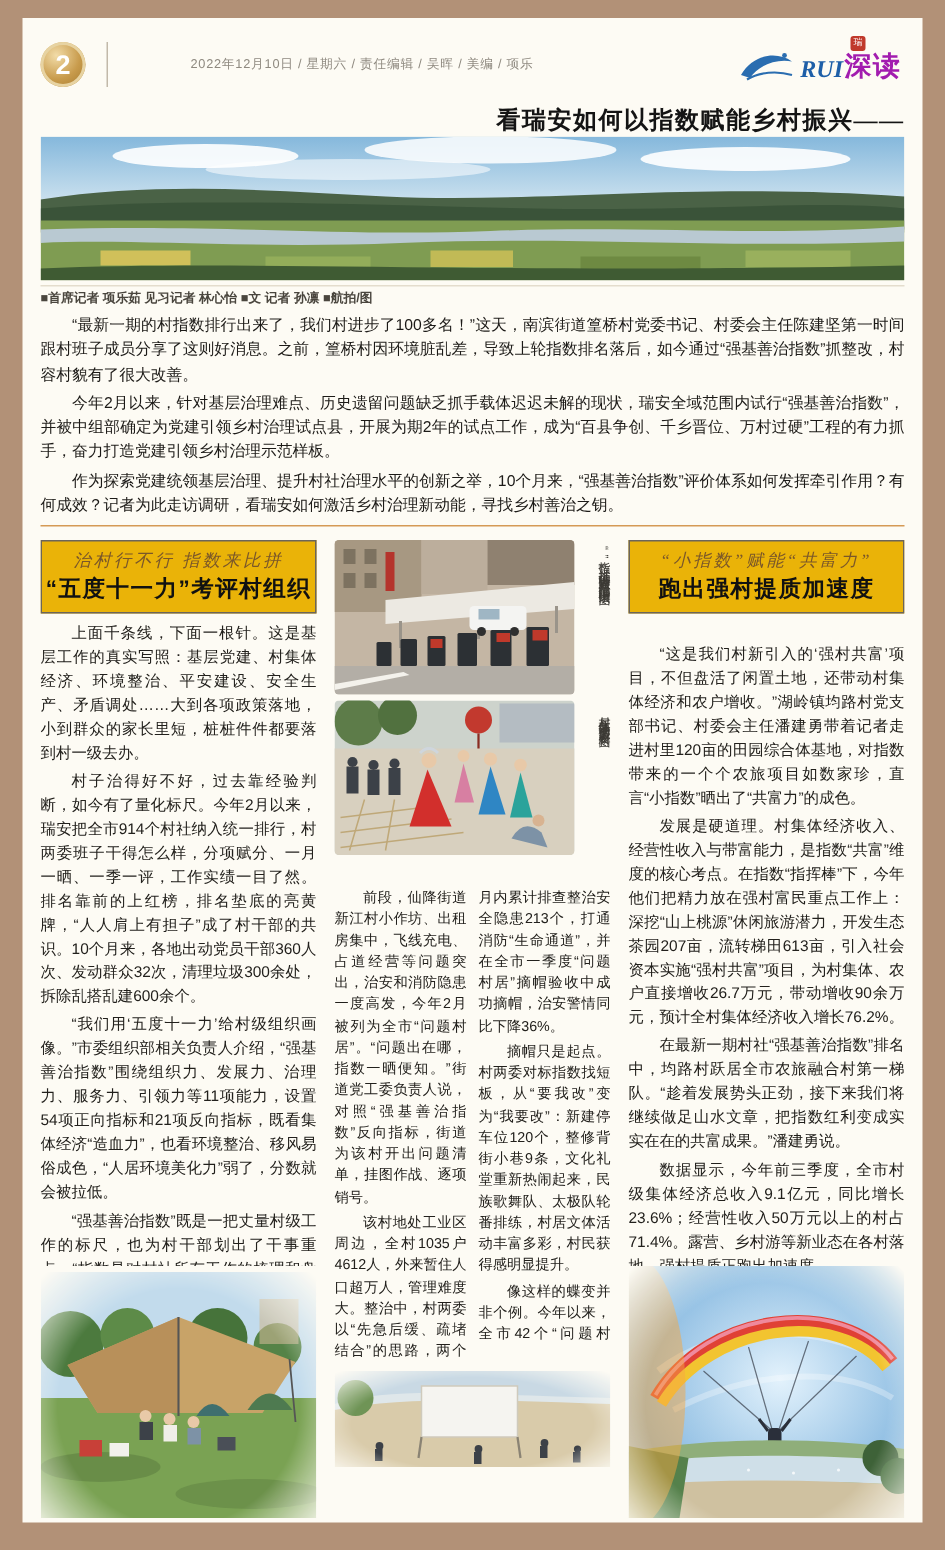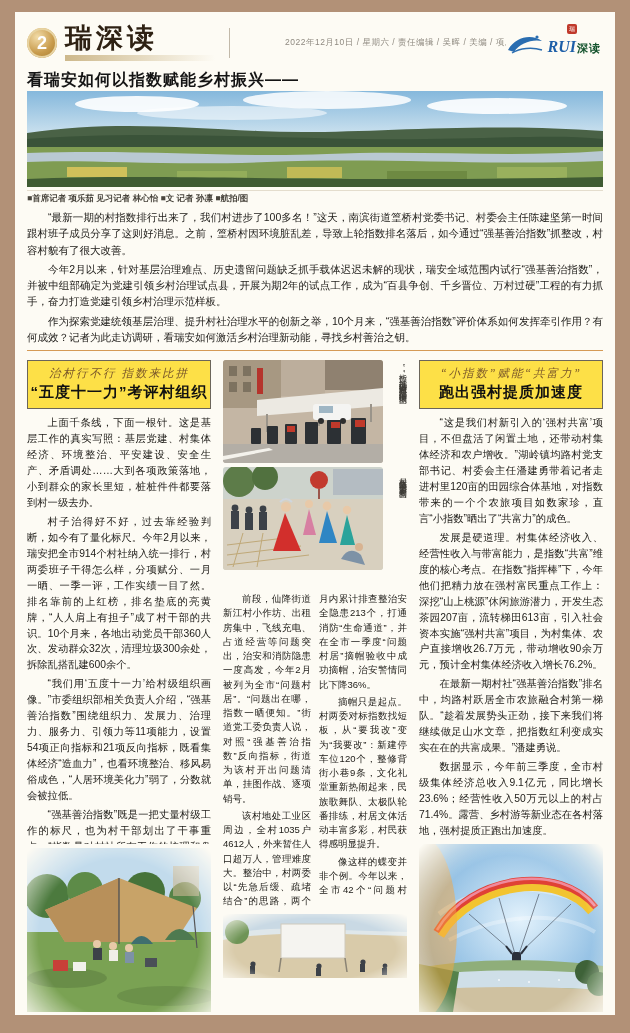--- a/index.html
+++ b/index.html
@@ -19,47 +19,47 @@
     color:#fff;font-weight:bold;font-size:18px;display:flex;align-items:center;justify-content:center;
     box-shadow:0 0 0 2px #e7d3a2 inset;}
   .section-wrap{margin-left:8px;}
   .section-title{font-size:27px;font-weight:bold;color:#2e2113;letter-spacing:4px;line-height:1;}
   .mast-underline{height:6px;width:150px;margin-top:3px;
     background:linear-gradient(to right,#cdb88b,rgba(253,251,244,0));}
   .mast-divider{width:1px;height:30px;background:#c2b9a9;margin:0 10px 0 14px;}
   .date-line{font-size:8.5px;color:#8f8a80;letter-spacing:.5px;flex:1;white-space:nowrap;overflow:hidden;margin-left:45px;}
   .logo{display:flex;align-items:flex-end;position:relative;padding-right:2px;}
   .logo .rui{font-family:"Liberation Serif",serif;font-style:italic;font-weight:bold;font-size:16px;color:#1e5fa8;margin-left:2px;}
-  .logo .shendu{font-size:11px;font-weight:bold;color:#14532d;margin-left:1px;letter-spacing:1px;}
+  .logo .shendu{font-size:18px;font-weight:bold;color:#a21caf;margin-left:1px;letter-spacing:1px;}
   .logo .seal{position:absolute;top:-6px;right:26px;width:10px;height:10px;background:#c0392b;border-radius:2px;color:#fff;font-size:6px;line-height:10px;text-align:center;}
 
   
-  .headline-block{text-align:left;margin-top:4px;}
+  .headline-block{text-align:right;margin-top:4px;font-family:Liberation Serif, serif;}
   .kicker{font-size:16px;font-weight:bold;color:#141414;letter-spacing:1px;}
   .main-headline{margin:2px 0 6px 0;font-size:30px;font-weight:900;color:#0c0c0c;letter-spacing:0px;line-height:1.15;}
 
   
   .hero{width:576px;height:96px;overflow:hidden;}
   .hero svg{display:block;}
   .credit{font-size:8.5px;color:#4a463e;margin:3px 0 4px 0;border-top:1px solid #e4ddcd;padding-top:2px;font-weight:bold;}
 
   
   .intro p{margin:0 0 3px 0;font-size:10.5px;line-height:1.55;color:#1c1a17;text-align:justify;text-indent:2em;}
   .intro-rule{border:none;border-top:1px solid #d59a55;margin:5px 0 9px 0;}
 
   
   .cols{display:flex;gap:12px;height:652px;overflow:hidden;}
   .col{width:184px;flex:0 0 184px;display:flex;flex-direction:column;}
-  .head-box{border:1px solid #6b655a;background:#fde047;text-align:center;padding:5px 2px 6px 2px;margin-bottom:6px;}
+  .head-box{border:1px solid #6b655a;background:#eab308;text-align:center;padding:5px 2px 6px 2px;margin-bottom:6px;}
   .head-kicker{font-family:"Liberation Serif","DejaVu Serif",serif;font-style:italic;font-size:11.5px;color:#7a572a;letter-spacing:2px;}
   .head-title{font-size:15px;font-weight:bold;color:#111;letter-spacing:1px;margin-top:2px;}
   .body-text{overflow:hidden;}
   .body-text p{margin:0 0 3px 0;font-size:10.3px;line-height:1.55;color:#22201c;text-align:justify;text-indent:2em;}
   .col-left .body-text{height:436px;}
-  .col-right .body-text{height:434px;}
+  .col-right .body-text{height:434px;margin-top:14px;}
   .two-col{height:318px;column-count:2;column-gap:8px;margin-top:18px;}
   .two-col p{font-size:9.5px;line-height:1.5;}
 
   
   .photo{position:relative;}
   .mid-photo{position:relative;margin:0 0 4px 0;height:103px;}
   .mid-photo svg{display:block;border-radius:3px;}
   .vcap{position:absolute;right:0;top:4px;width:20px;writing-mode:vertical-rl;font-size:8px;color:#3c3a35;letter-spacing:1px;line-height:1.2;}
   .soft{
     -webkit-mask-image:radial-gradient(ellipse at 50% 55%, #000 62%, rgba(0,0,0,0) 98%);
@@ -71,24 +71,20 @@
 </style>
 </head>
 <body>
 
 <div class="frame">
   <div class="page">
 
     <header class="masthead">
       <div class="badge">
         <span>2</span>
-      </div>
-      <div class="section-wrap">
-        <div class="section-title">瑞深读</div>
-        <div class="mast-underline"></div>
       </div>
       <div class="mast-divider"></div>
       <div class="date-line">2022年12月10日 / 星期六 / 责任编辑 / 吴晖 / 美编 / 项乐</div>
       <div class="logo">
         <svg width="40" height="26" viewBox="0 0 40 26">
           <path d="M2,20 C10,6 26,4 36,11 C26,9 14,13 8,22 Z" fill="#2a6db0"></path>
           <path d="M6,23 C14,18 26,17 36,20" stroke="#2a6db0" stroke-width="1.4" fill="none"></path>
           <circle cx="31" cy="7" r="1.6" fill="#2a6db0"></circle>
         </svg>
         <span class="rui">RUI</span>

